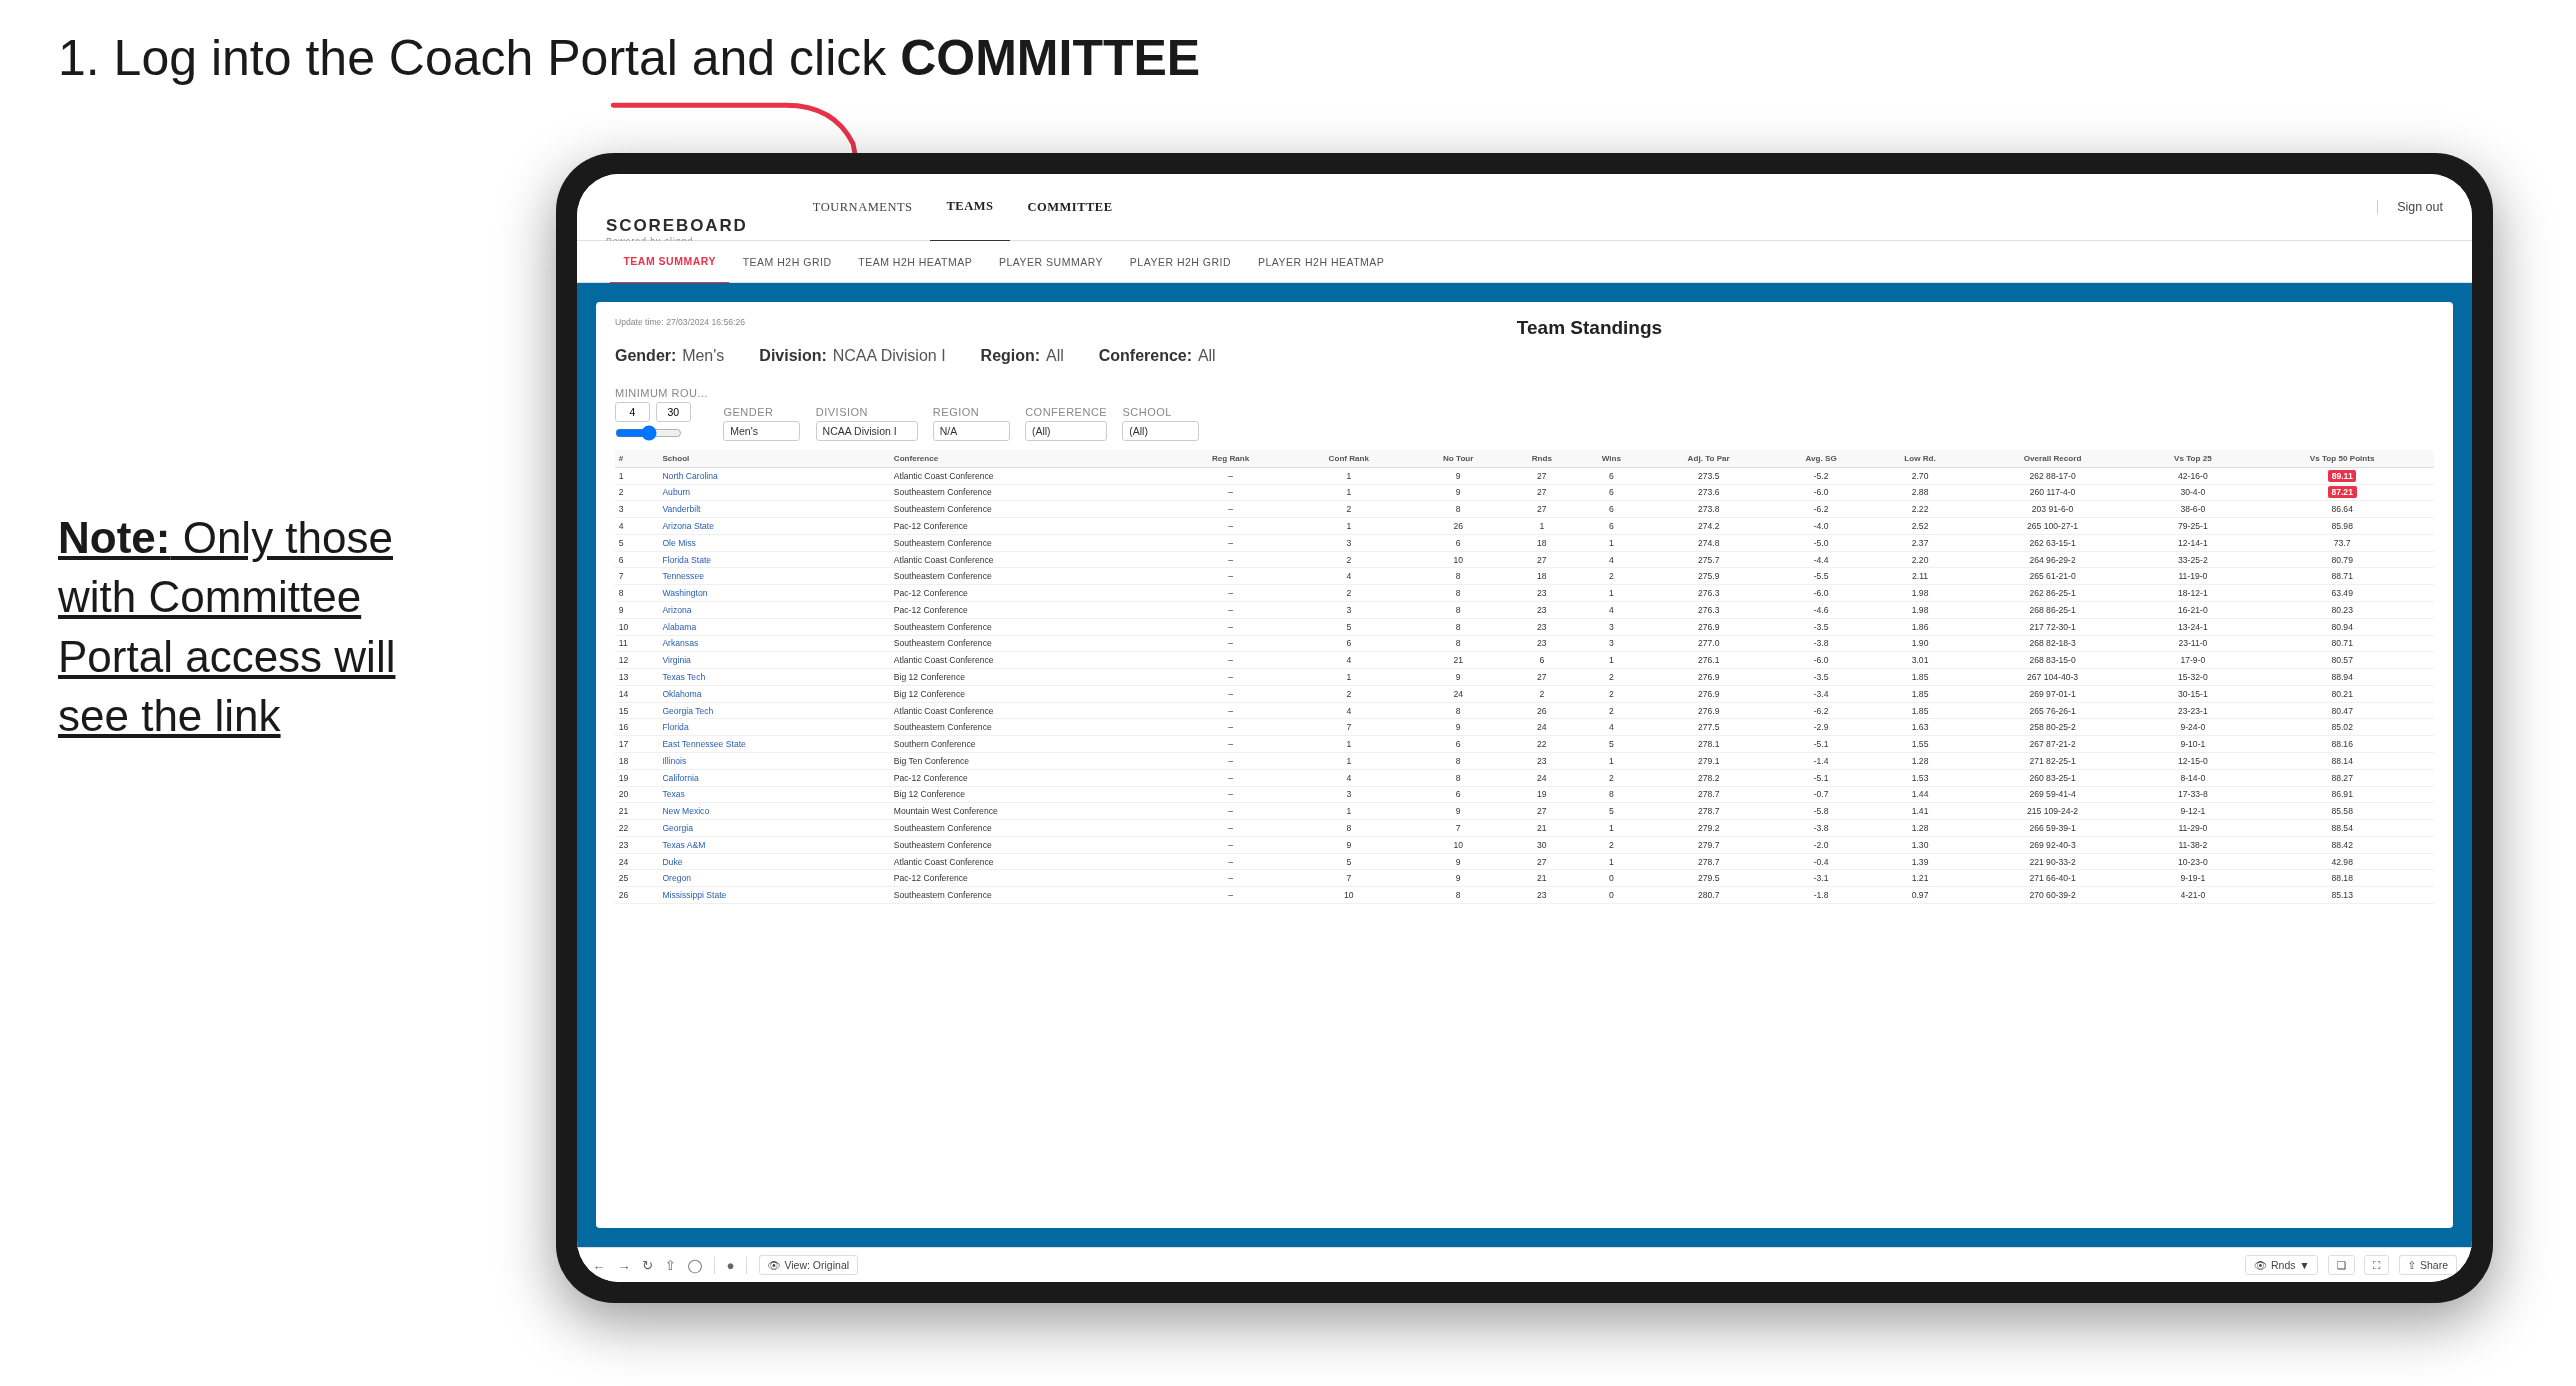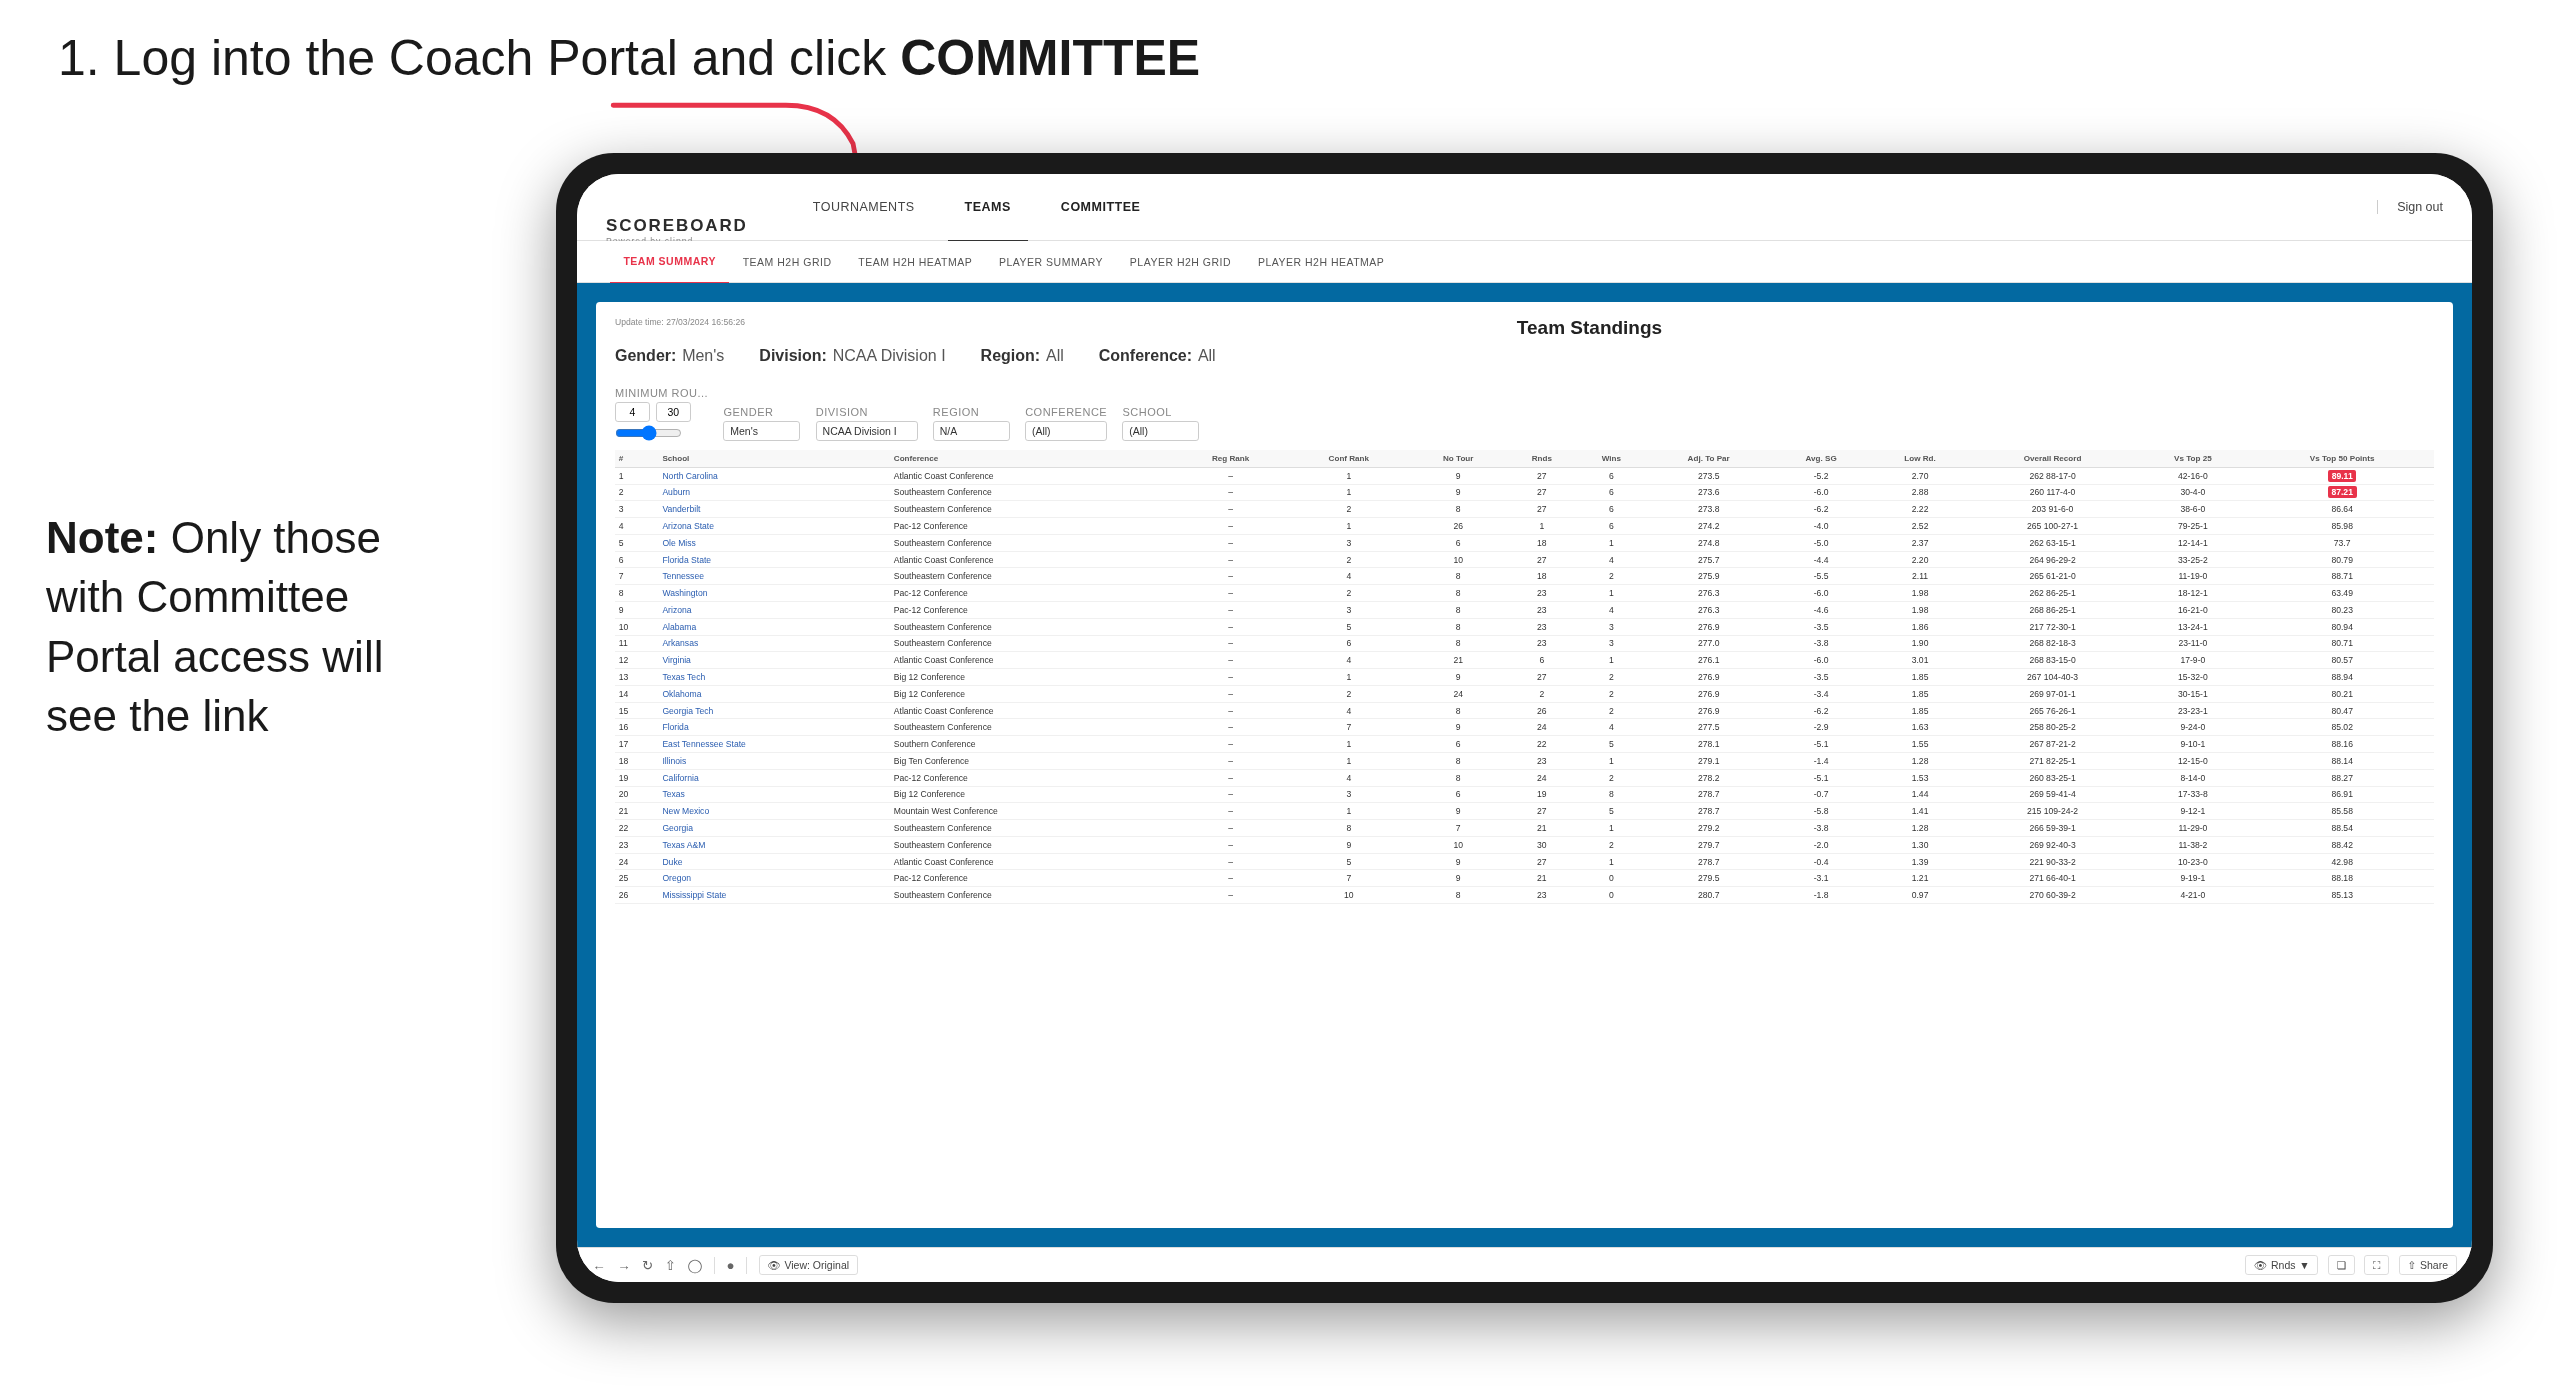--- a/index.html
+++ b/index.html
@@ -22,25 +22,26 @@
       font-weight: 400;
     }
     .step-instruction strong {
       font-weight: 800;
     }
 
     
     .note-container {
       position: absolute;
       top: 508px;
-      left: 46px;
+      left: 58px;
       width: 364px;
       font-size: 44px;
       line-height: 1.35;
       color: #1a1a1a;
+      text-decoration: underline;
     }
     .note-container .note-bold {
       font-weight: 800;
     }
 
     
     .tablet-frame {
       position: absolute;
       top: 153px;
       left: 556px;
@@ -83,22 +84,23 @@
       color: #2c2c2c;
       letter-spacing: 1.9px;
     }
     .nav-logo-sub {
       font-size: 8.6px;
       color: #888;
       letter-spacing: 1px;
     }
     .nav-links {
       display: flex;
-      gap: 16px;
+      gap: 0;
       flex: 1;
+      font-family: Liberation Serif, serif;
     }
     .nav-link {
       font-size: 12.5px;
       color: #444;
       padding: 0 17px;
       height: 67px;
       display: flex;
       align-items: center;
       cursor: pointer;
       letter-spacing: 0.5px;

